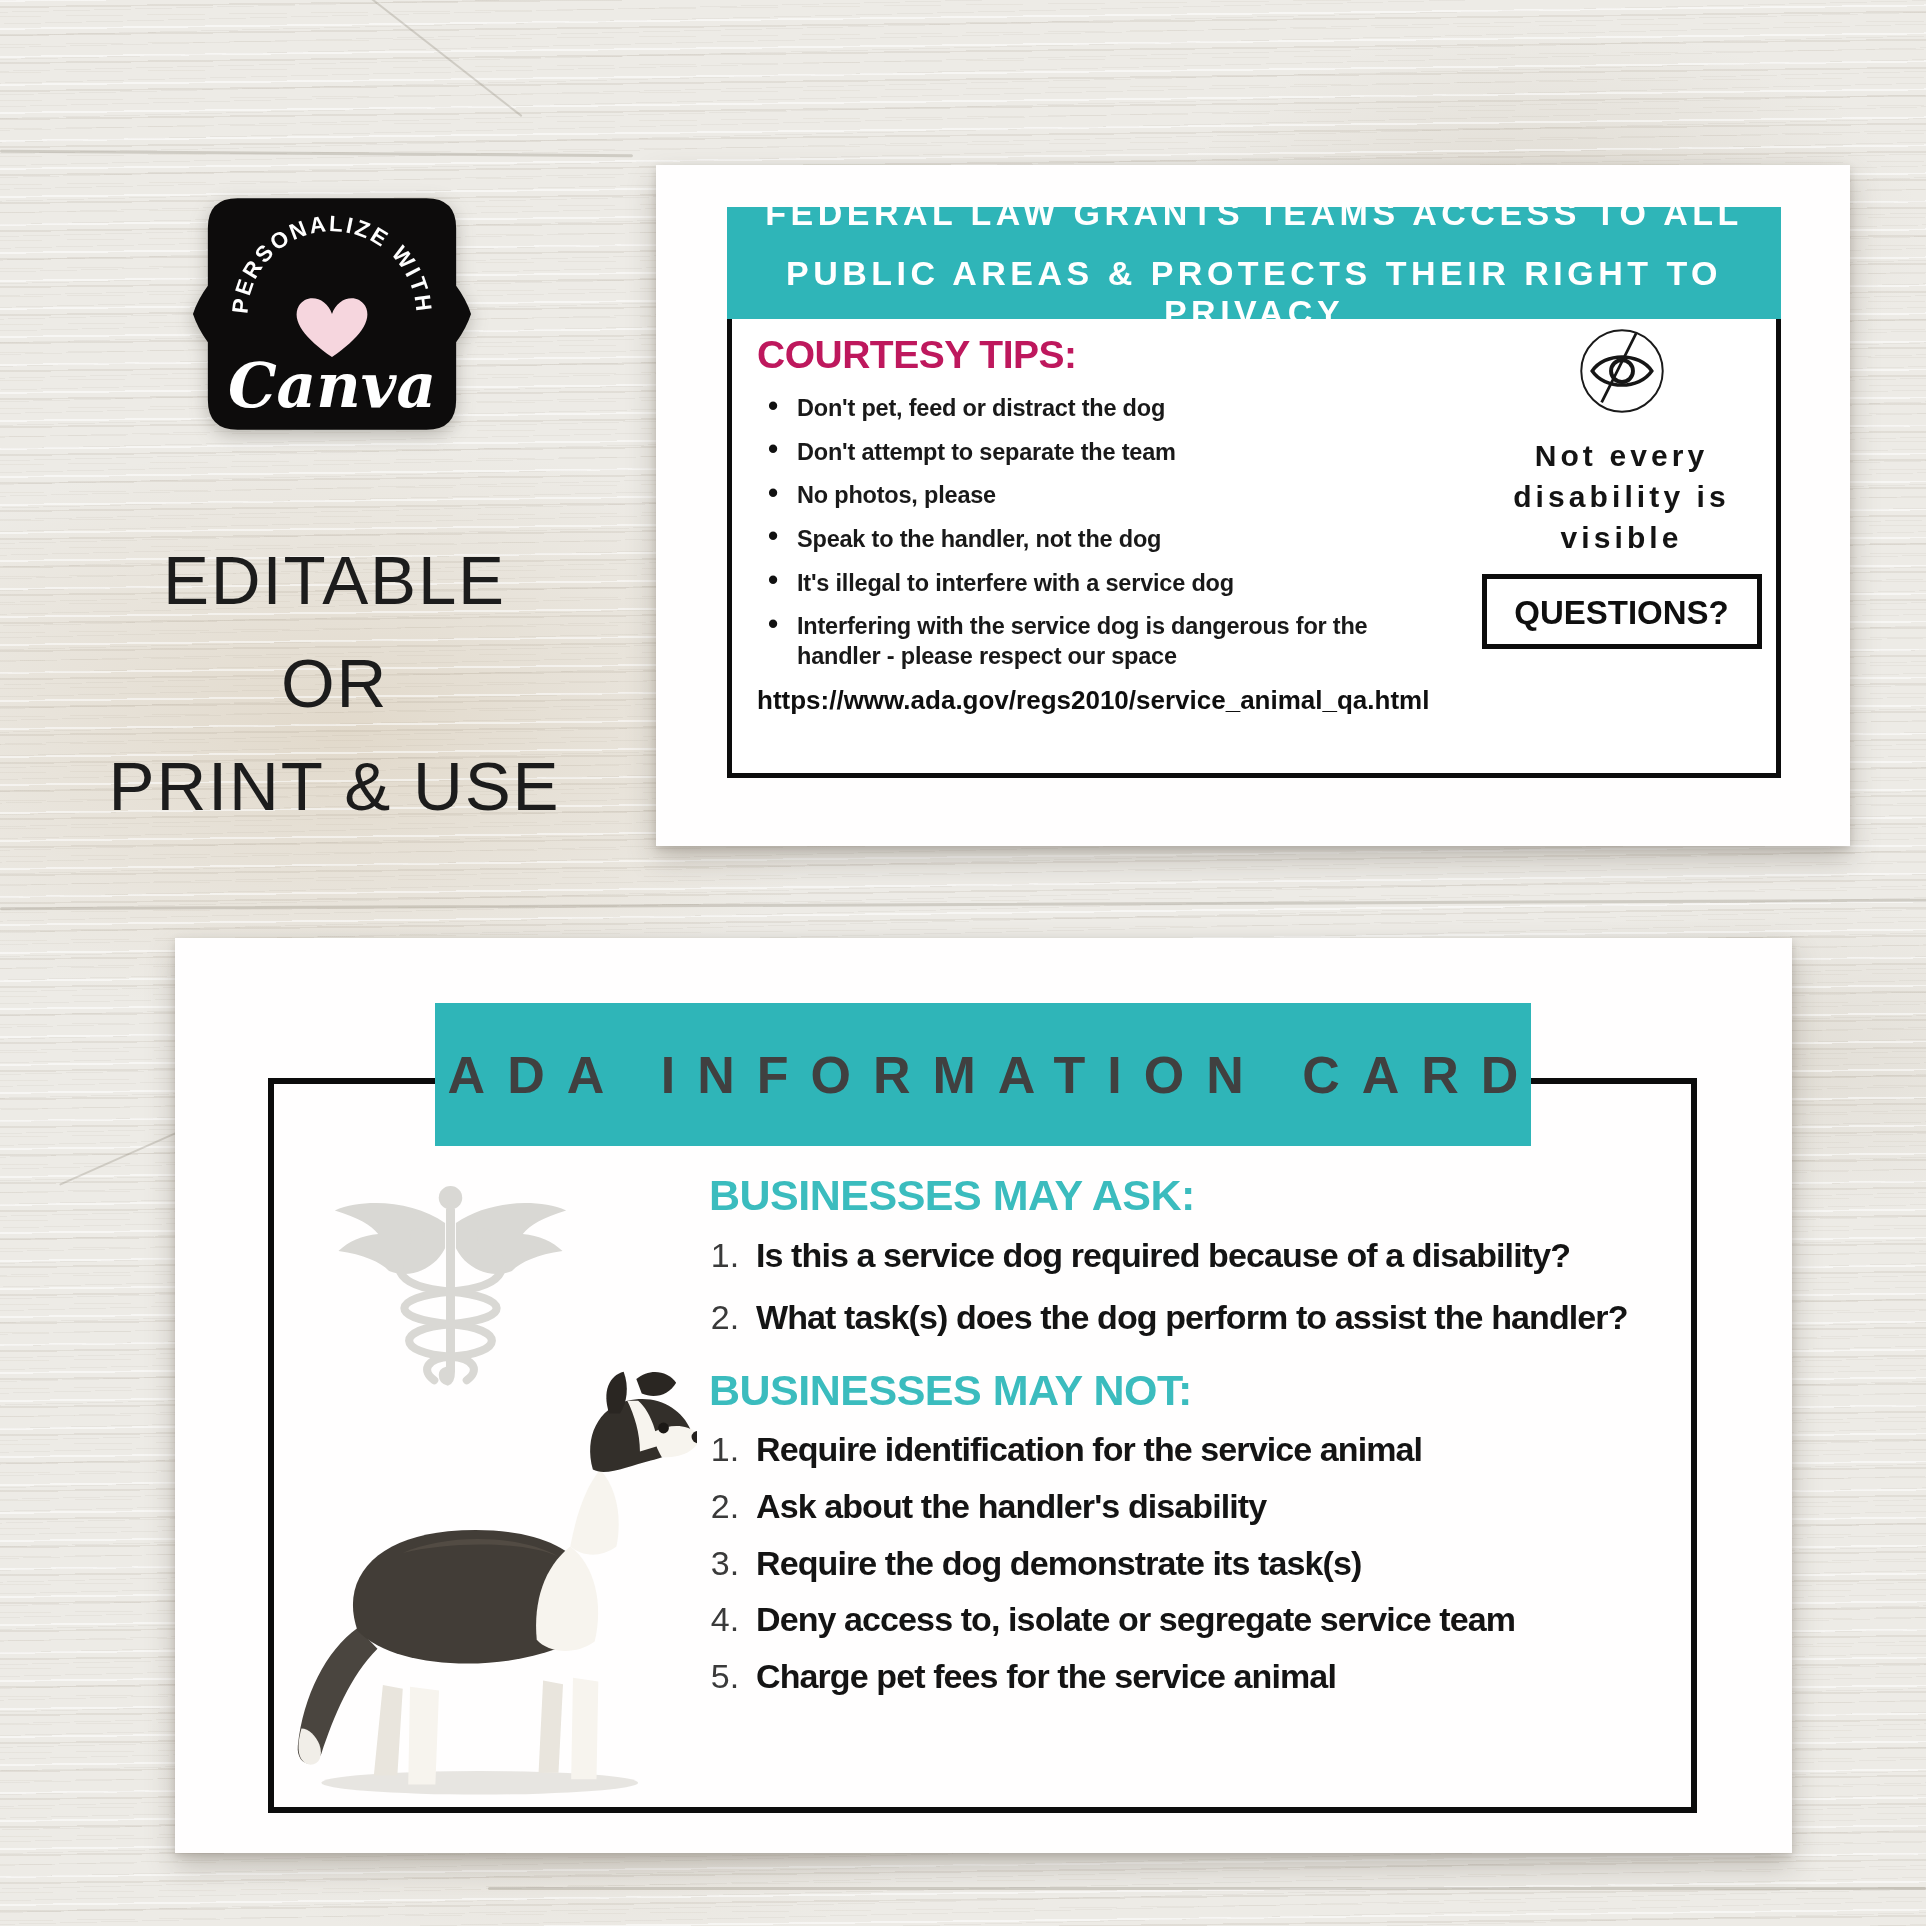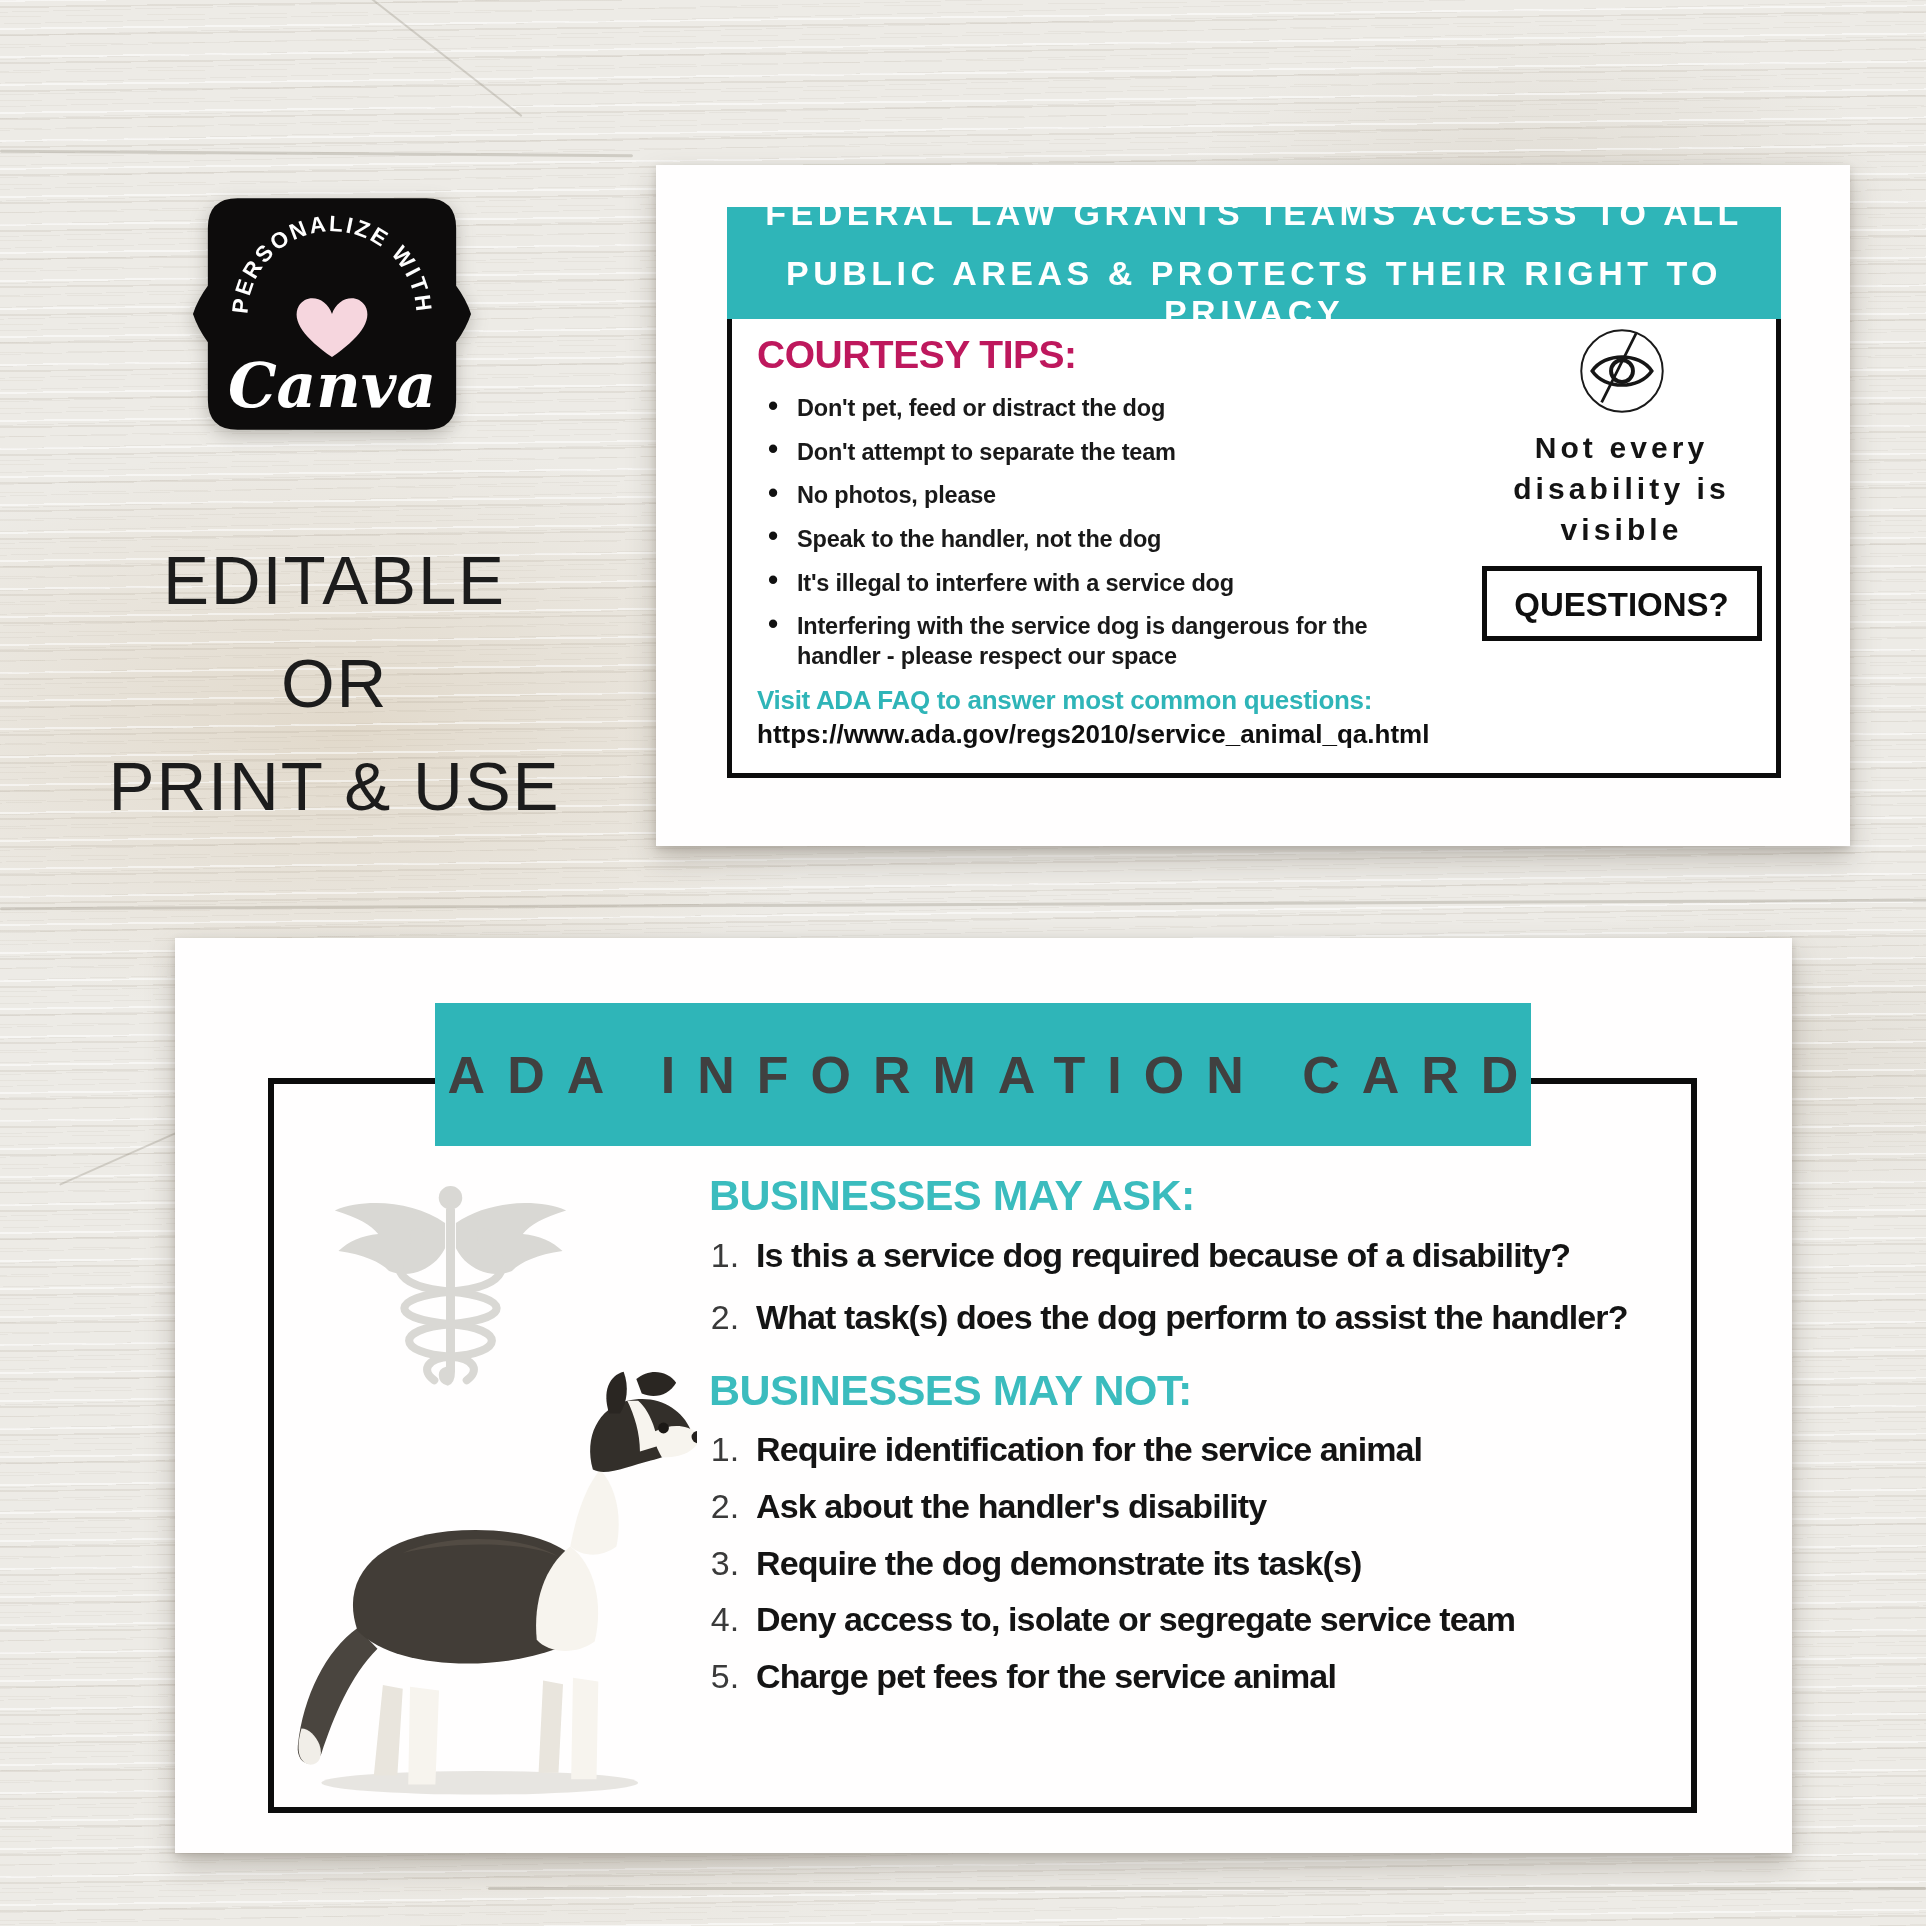--- a/index.html
+++ b/index.html
@@ -37,21 +37,21 @@
         border:5.4px solid #0c0c0c;background:#fff;z-index:2;box-sizing:border-box;}
   .tips-col{position:absolute;left:25px;top:20px;width:698px;}
   .tips-title{font-size:39px;font-weight:bold;color:#be185d;letter-spacing:-0.5px;}
   ul.tips{list-style:none;margin:16.3px 0 0;padding:0;}
   ul.tips li{position:relative;padding-left:40px;font-size:23.5px;font-weight:bold;color:#191919;
         line-height:30px;margin-bottom:13.6px;letter-spacing:-0.2px;}
   ul.tips li::before{content:"\2022";position:absolute;left:11px;top:-2.7px;font-size:29px;color:#111;}
   .visit{margin-top:7.2px;font-size:26px;font-weight:bold;color:#2fb5b8;letter-spacing:-0.3px;}
   .url{margin-top:2.7px;font-size:26px;font-weight:bold;color:#0f0f0f;white-space:nowrap;}
   .right-col{position:absolute;left:740px;top:11px;width:299px;text-align:center;}
-  .note{margin-top:6px;}
+  .note{margin-top:14px;}
   .note-line{font-size:30px;font-weight:bold;color:#141414;letter-spacing:4.1px;line-height:41px;}
   .qbox{margin:16.3px auto 0;width:270px;border:5.4px solid #0c0c0c;background:#fff;box-sizing:content-box;}
   .qlabel{font-size:33px;font-weight:bold;padding:14.5px 0 12.7px;color:#0f0f0f;}
   .qblack{background:#0b0b0b;color:#fff;padding:12.7px 3.6px 18px;}
   .qblack .cl{font-size:33px;font-weight:bold;line-height:51px;letter-spacing:0.5px;}
   
   .bbox{position:absolute;left:93px;top:140px;width:1429px;height:735px;border:6.3px solid #0c0c0c;
         z-index:1;box-sizing:border-box;}
   .bottom-banner{position:absolute;left:260px;top:65px;width:1096px;height:143px;background:#2fb5b8;
         z-index:3;display:flex;align-items:center;justify-content:center;}
@@ -117,21 +117,20 @@
       <div class="tips-col">
         <div class="tips-title">COURTESY TIPS:</div>
         <ul class="tips">
           <li>Don't pet, feed or distract the dog</li>
           <li>Don't attempt to separate the team</li>
           <li>No photos, please</li>
           <li>Speak to the handler, not the dog</li>
           <li>It's illegal to interfere with a service dog</li>
           <li>Interfering with the service dog is dangerous for the handler - please respect our space</li>
         </ul>
-        <div class="visit">Visit ADA FAQ to answer most common questions:</div>
         <div class="url">https://www.ada.gov/regs2010/service_animal_qa.html</div>
       </div>
       <div class="right-col">
         <svg class="eye" viewBox="0 0 120 120" width="94" height="94">
           <circle cx="60" cy="60" r="52" fill="none" stroke="#1a1a1a" stroke-width="2.5"></circle>
           <path d="M22,60 C38,36 82,36 98,60 C82,84 38,84 22,60 Z" fill="none" stroke="#161616" stroke-width="4.5"></path>
           <circle cx="60" cy="60" r="14" fill="none" stroke="#161616" stroke-width="5"></circle>
           <line x1="78" y1="12" x2="34" y2="100" stroke="#161616" stroke-width="3.5"></line>
         </svg>
         <div class="note">

